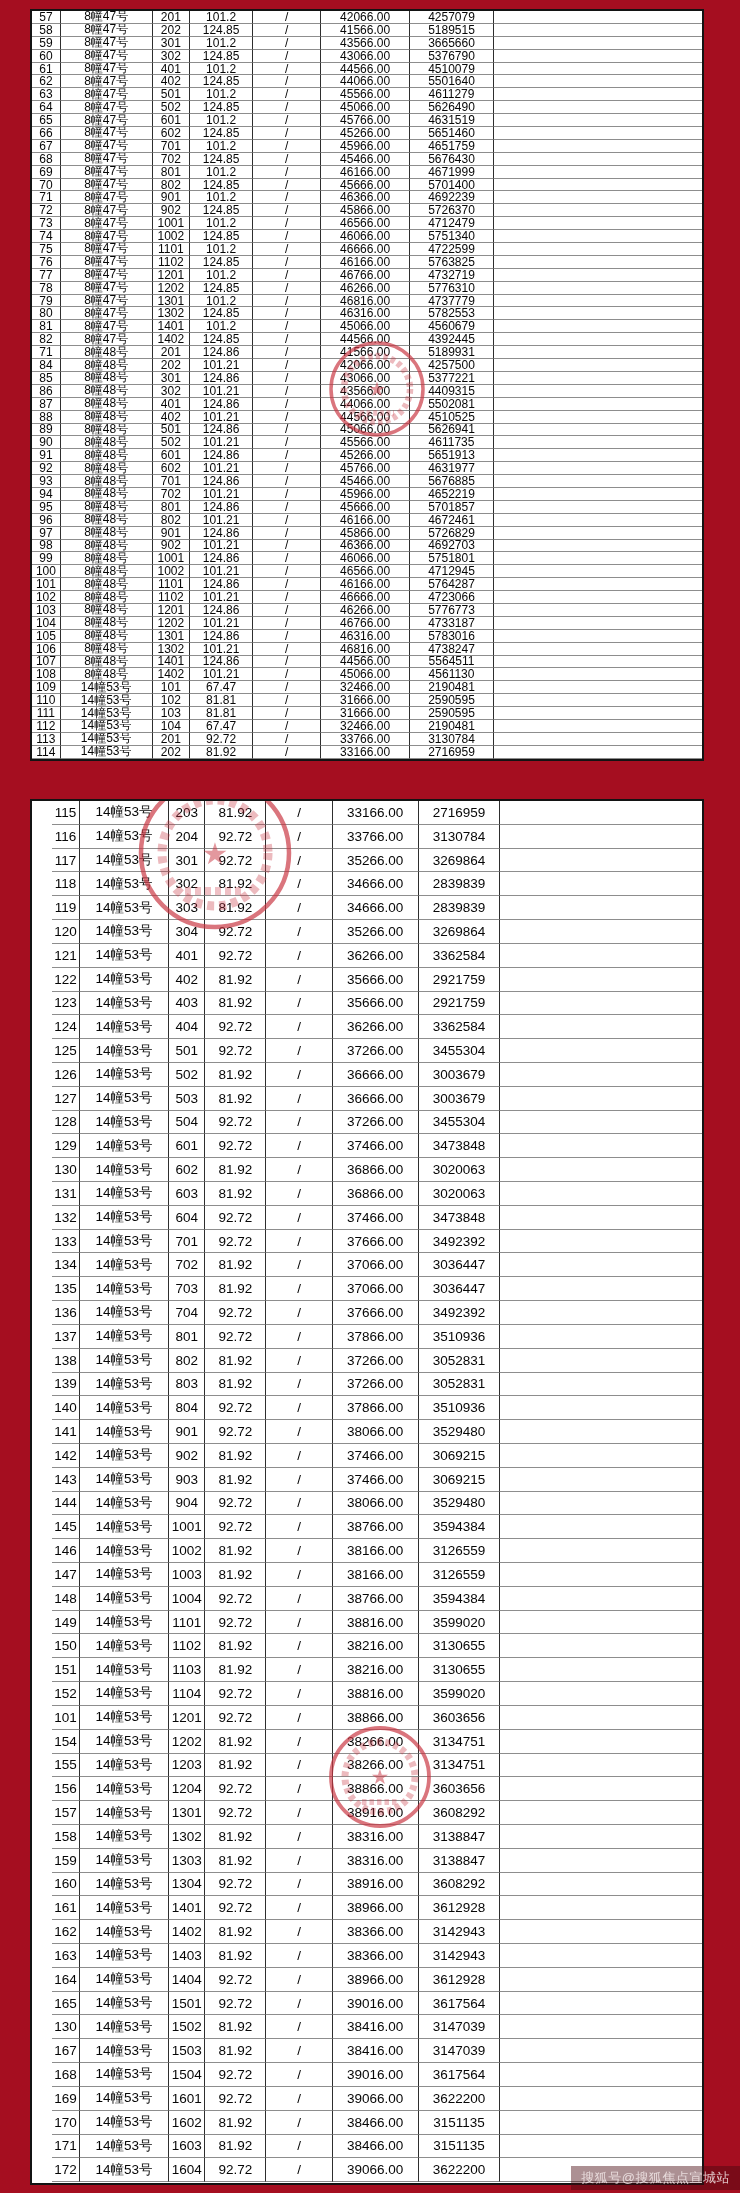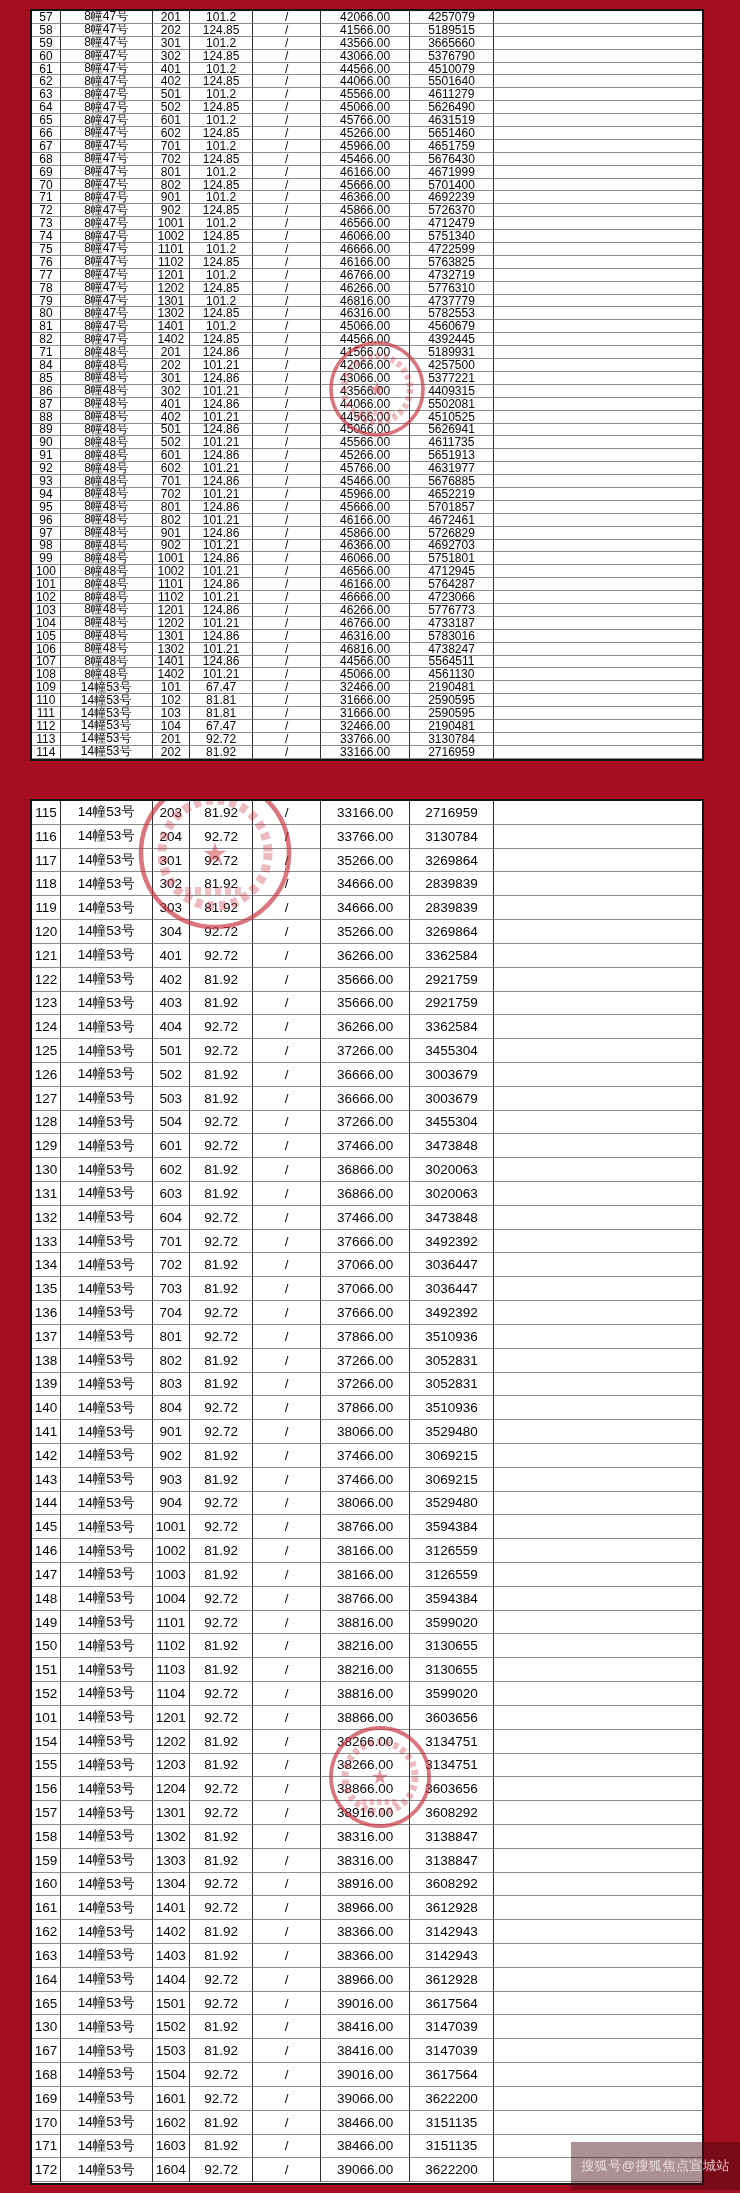--- a/index.html
+++ b/index.html
@@ -14,21 +14,21 @@
   }
   .sheet {
     position:absolute; background:#ffffff;
     border:2px solid #131313; box-sizing:border-box; overflow:hidden;
   }
   .sheet1 { left:30px; top:9px;   width:674px; height:752px; }
   .sheet2 { left:30px; top:799px; width:674px; height:1386px; }
   .tbl { width:100%; height:100%; }
   .row { display:flex; width:100%; box-sizing:border-box; }
   .sheet1 .row { height:calc(748px / 58); font-size:12px;border-radius:6px; }
-  .sheet2 .row { height:calc(1382px / 58); font-size:13.5px; }
+  .sheet2 .row { height:calc(1382px / 58); font-size:13.5px;padding-left:20px; }
   .cell {
     box-sizing:border-box; display:flex; align-items:center; justify-content:center;
     border-right:1px solid #2e2e2e; border-bottom:1px solid #8d8d8d;
     color:#060606; overflow:hidden; white-space:nowrap;
     letter-spacing:0;
   }
   .cell.c7 { border-right:none; }
   .c0 { flex:0 0 4.3%; }
   .c1 { flex:0 0 13.7%; }
   .c2 { flex:0 0 5.6%; }
@@ -36,21 +36,21 @@
   .c4 { flex:0 0 10.2%; }
   .c5 { flex:0 0 13.2%; }
   .c6 { flex:0 0 12.6%; }
   .c7 { flex:1 1 auto; }
   .stamp {
     position:absolute; color:var(--seal,#c93441);
     opacity:.68; filter:blur(.5px); pointer-events:none;
   }
   .watermark {
     position:absolute; right:0; bottom:3px; height:24px; line-height:24px;
-    padding:12px 10px; font-size:13px;
+    padding:0 10px; font-size:13px;
     background:rgba(70,9,16,.45); color:rgba(245,235,235,.82);
     letter-spacing:.5px;
   }
 </style>
 </head>
 <body>
 
 <div class="canvas">
 
   <section class="sheet sheet1">

